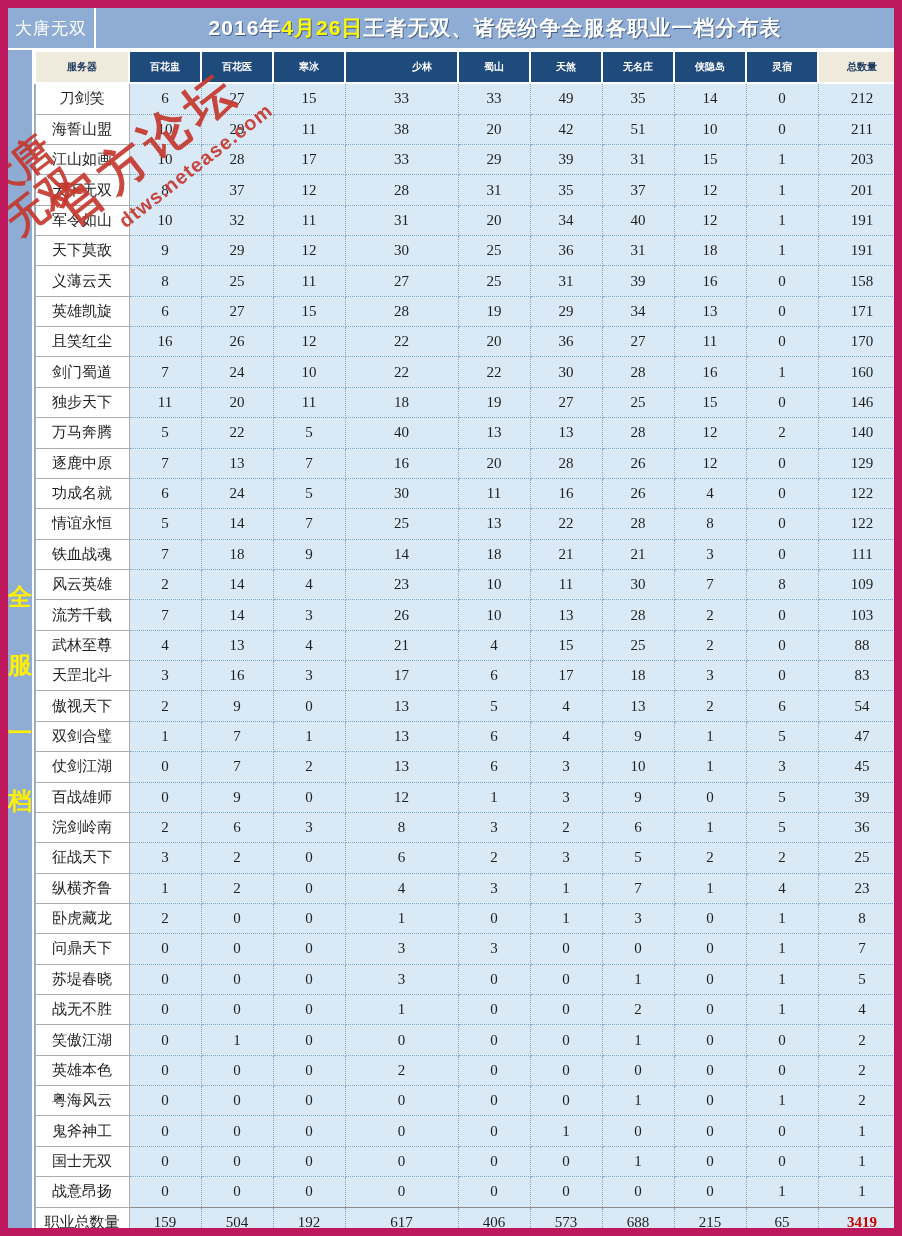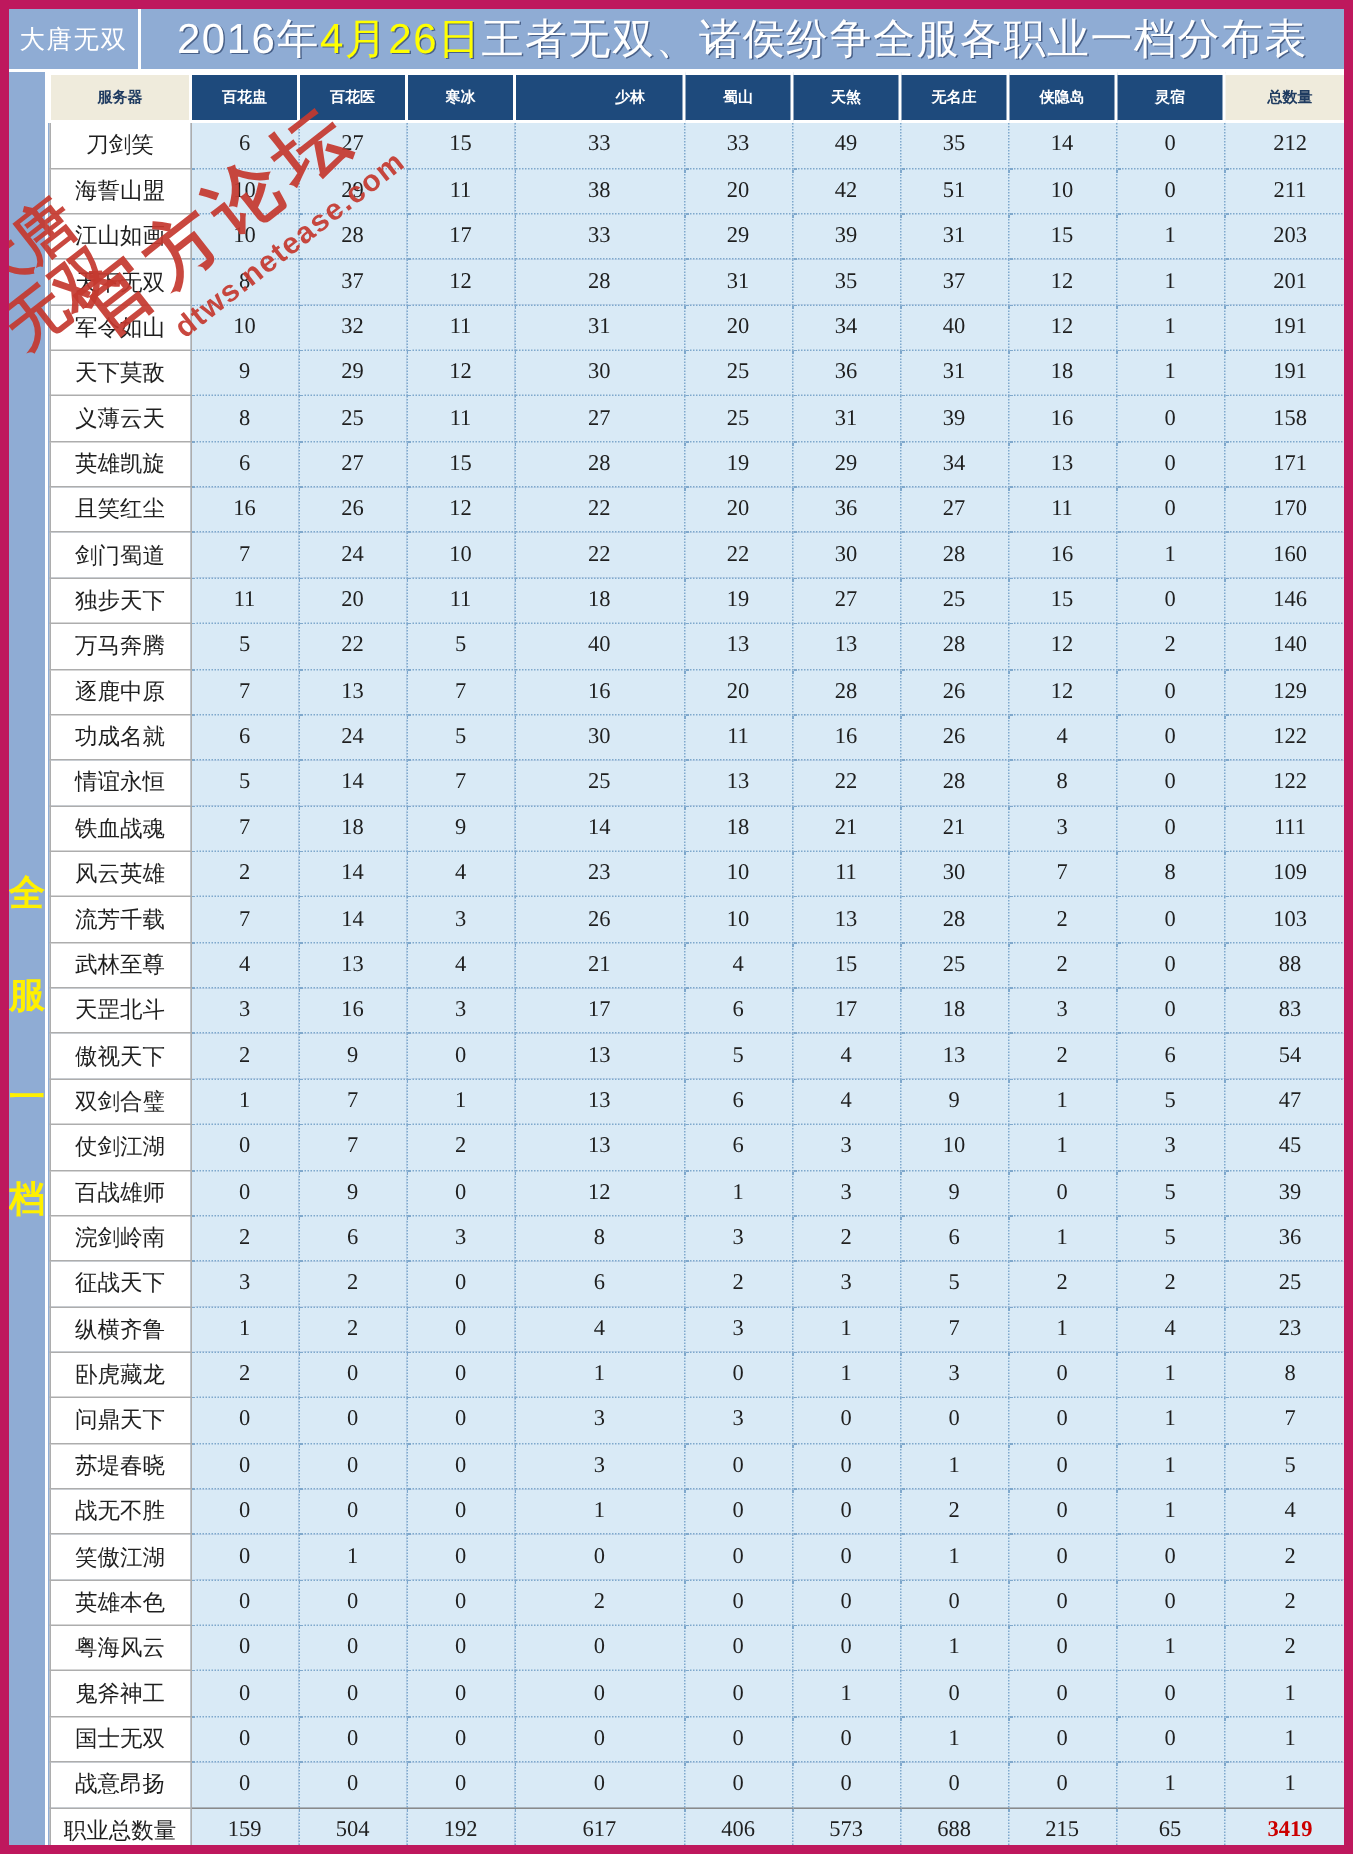--- a/index.html
+++ b/index.html
@@ -1,30 +1,30 @@
 <!DOCTYPE html>
 <html><head>
 <meta charset="utf-8">
 <style>
   html,body{margin:0;padding:0;background:#fff;}
   .page{
     position:relative; width:902px; height:1236px; box-sizing:border-box;
-    background:#8FACD4; border:6px solid #be185d; overflow:hidden;
+    background:#8FACD4; border:8px solid #be185d; overflow:hidden;
     font-family:"Liberation Serif", serif;
   }
   
   .topbar{height:40px; display:flex; border-bottom:2px solid #ffffff;}
   .logo-cell{
     width:86px; border-right:2px solid #ffffff; color:#ffffff;
     font-family:"Liberation Sans", sans-serif; font-size:17px;
     display:flex; align-items:center; justify-content:center; letter-spacing:1px;
   }
   .title-cell{
     flex:1; display:flex; align-items:center; justify-content:center;
-    font-family:"Liberation Sans", sans-serif; font-weight:normal; font-size:28px;
+    font-family:"Liberation Sans", sans-serif; font-weight:bold; font-size:21px;
     color:#ffffff; text-shadow:1px 1px 0 rgba(25,45,85,.6); letter-spacing:1px;
   }
   .title-cell .date{color:#FFFF00;}
   
   .content{display:flex; height:1188px;}
   .sidebar{
     width:86px; border-right:2px solid #ffffff; box-sizing:border-box;
     display:flex; flex-direction:column; align-items:center; justify-content:center;
     gap:36px; padding-top:110px;
     color:#FFF000; font-family:"Liberation Sans", sans-serif; font-weight:bold; font-size:24px;

